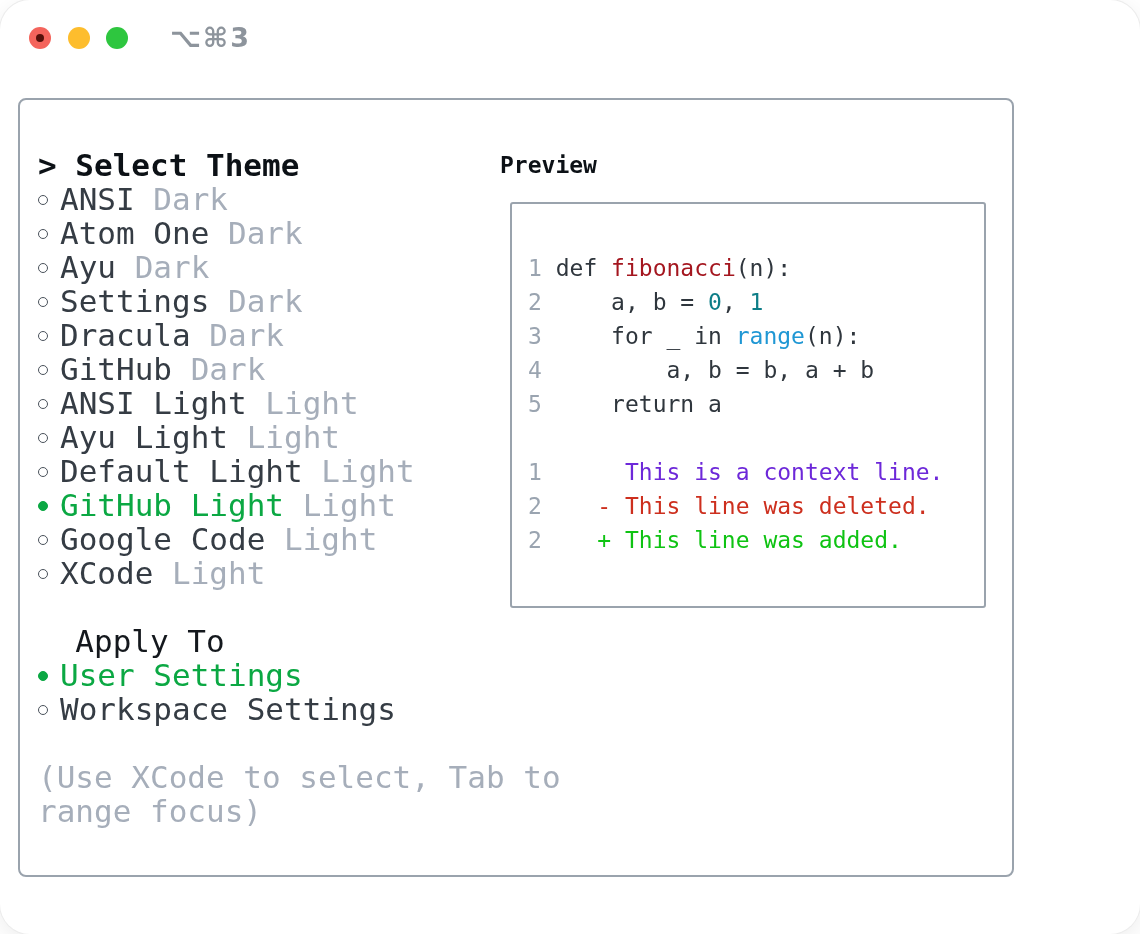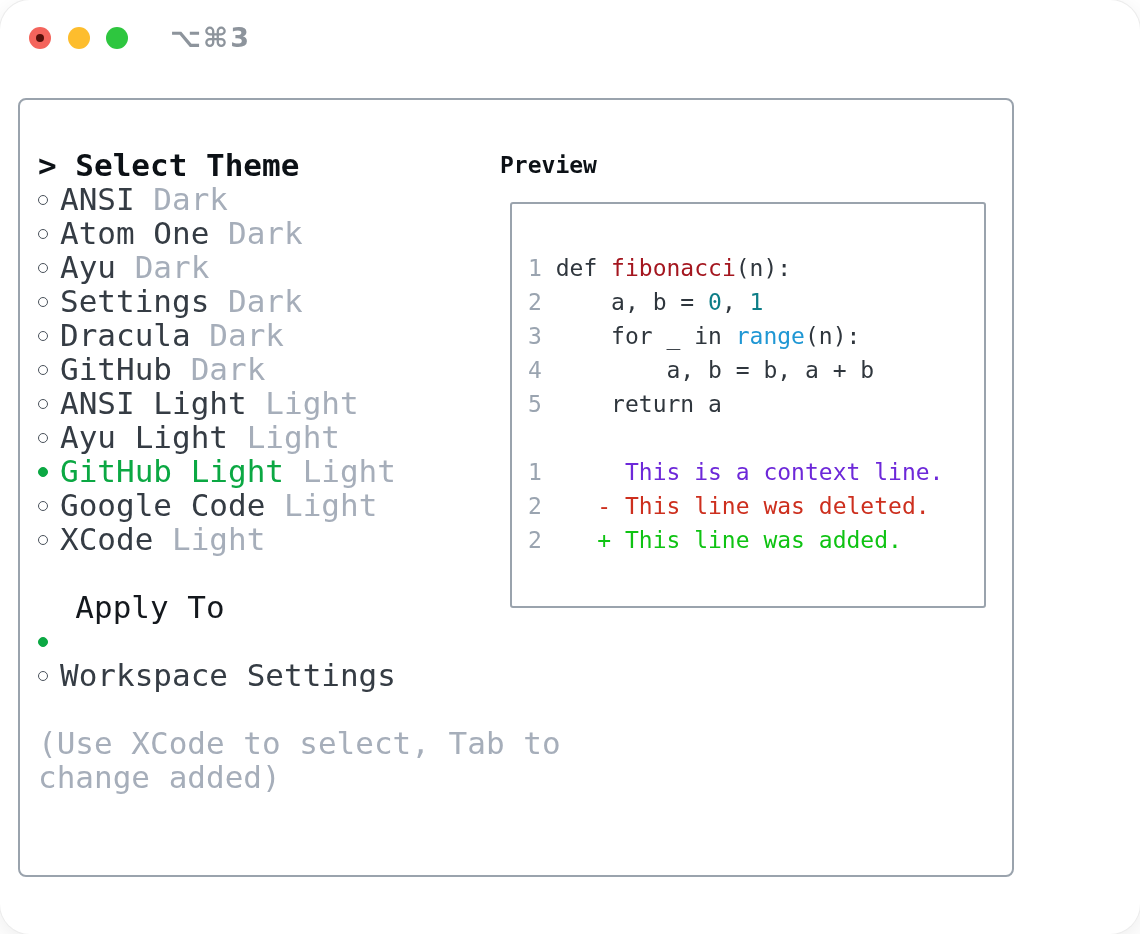--- a/index.html
+++ b/index.html
@@ -85,36 +85,37 @@
 
       <div id="theme-list">
           <div class="row theme-row"><span class="dot"></span><span class="t-name">ANSI</span><span class="t-variant"> Dark</span></div>
           <div class="row theme-row"><span class="dot"></span><span class="t-name">Atom One</span><span class="t-variant"> Dark</span></div>
           <div class="row theme-row"><span class="dot"></span><span class="t-name">Ayu</span><span class="t-variant"> Dark</span></div>
           <div class="row theme-row"><span class="dot"></span><span class="t-name">Settings</span><span class="t-variant"> Dark</span></div>
           <div class="row theme-row"><span class="dot"></span><span class="t-name">Dracula</span><span class="t-variant"> Dark</span></div>
           <div class="row theme-row"><span class="dot"></span><span class="t-name">GitHub</span><span class="t-variant"> Dark</span></div>
           <div class="row theme-row"><span class="dot"></span><span class="t-name">ANSI Light</span><span class="t-variant"> Light</span></div>
           <div class="row theme-row"><span class="dot"></span><span class="t-name">Ayu Light</span><span class="t-variant"> Light</span></div>
+          <div class="row theme-row"><span class="dot"></span><span class="t-name">Default Light</span><span class="t-variant"> Light</span></div>
           <div class="row theme-row selected"><span class="dot"></span><span class="t-name">GitHub Light</span><span class="t-variant"> Light</span></div>
           <div class="row theme-row"><span class="dot"></span><span class="t-name">Google Code</span><span class="t-variant"> Light</span></div>
           <div class="row theme-row"><span class="dot"></span><span class="t-name">XCode</span><span class="t-variant"> Light</span></div>
         </div>
 
       <div class="row spacer"></div>
       <div class="row apply-header">Apply To</div>
 
       <div id="apply-list">
-          <div class="row theme-row selected"><span class="dot"></span></div>
+          <div class="row theme-row selected"><span class="dot"></span><span class="t-name">User Settings</span></div>
           <div class="row theme-row"><span class="dot"></span><span class="t-name">Workspace Settings</span></div>
         </div>
 
       <div class="row spacer"></div>
       <div class="row help">(Use XCode to select, Tab to</div>
-      <div class="row help">change added)</div>
+      <div class="row help">range focus)</div>
     </div>
 
     <div class="preview-header">Preview</div>
 
     <div class="preview-box">
       <div class="code" id="code-preview">
           <div class="cl"><span class="ln">1</span> <span class="tok-plain">def </span><span class="tok-func">fibonacci</span><span class="tok-plain">(n):</span></div>
           <div class="cl"><span class="ln">2</span> <span class="tok-plain">    a, b = </span><span class="tok-number">0</span><span class="tok-plain">, </span><span class="tok-number">1</span></div>
           <div class="cl"><span class="ln">3</span> <span class="tok-plain">    for _ in </span><span class="tok-builtin">range</span><span class="tok-plain">(n):</span></div>
           <div class="cl"><span class="ln">4</span> <span class="tok-plain">        a, b = b, a + b</span></div>

